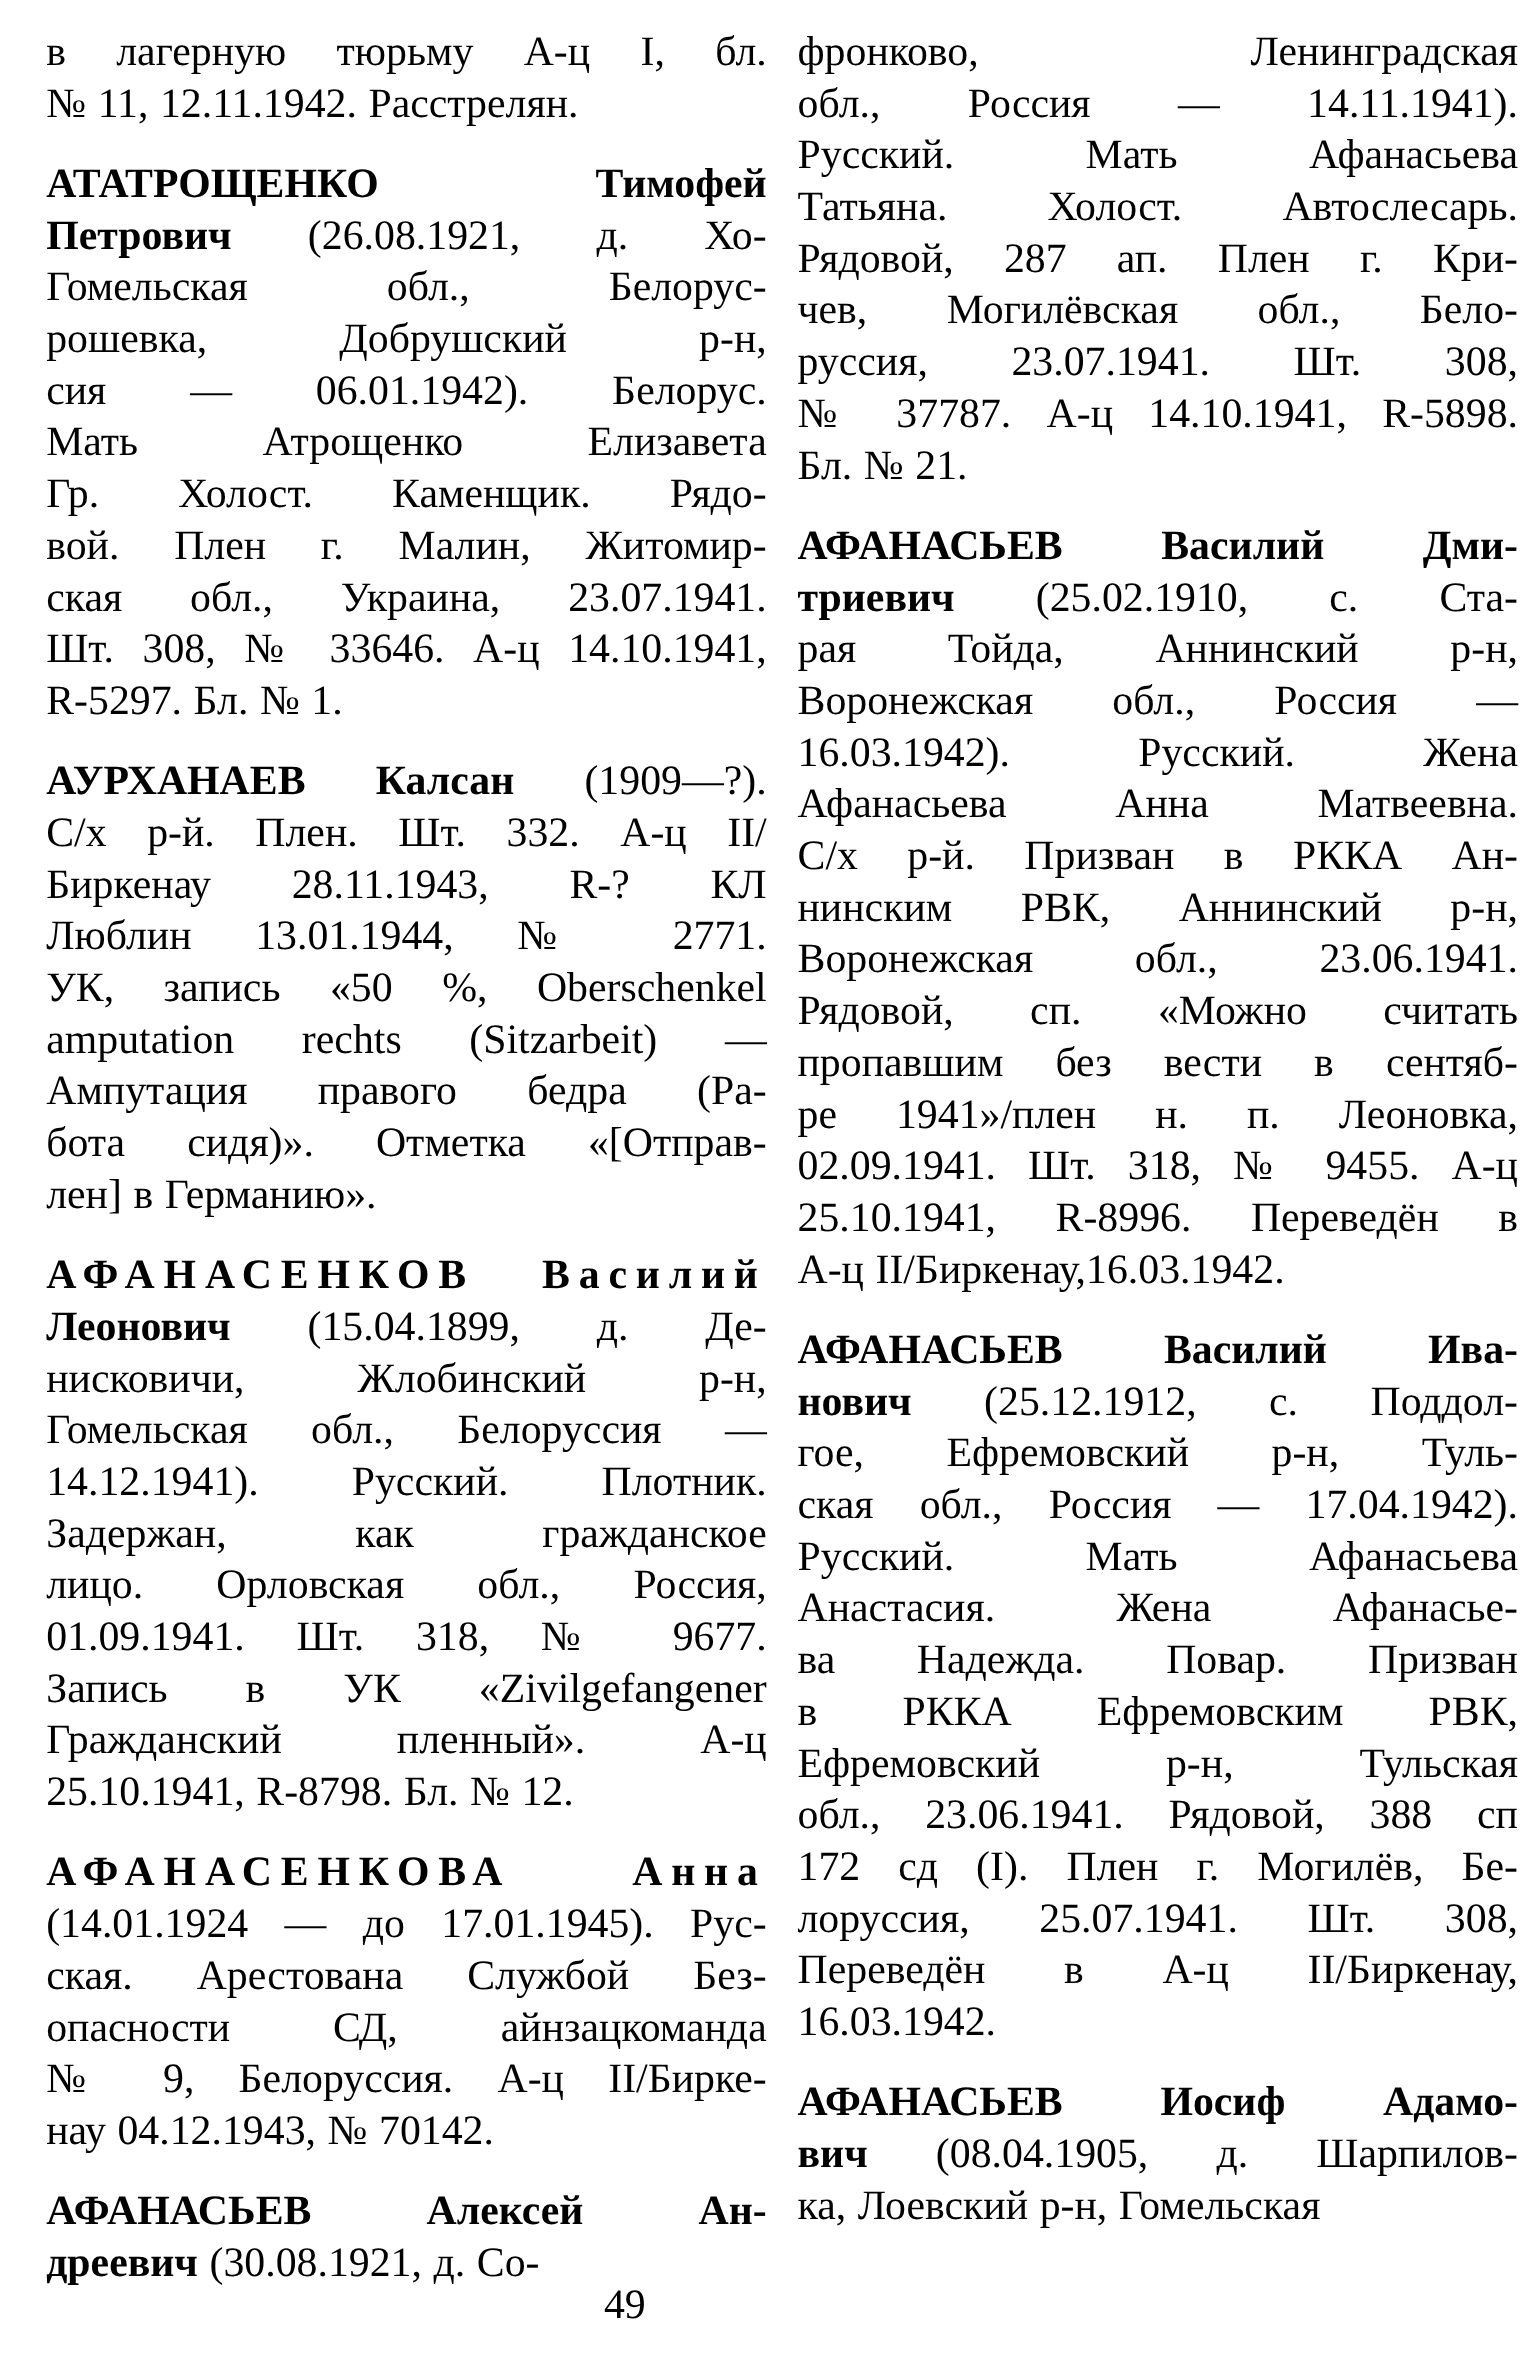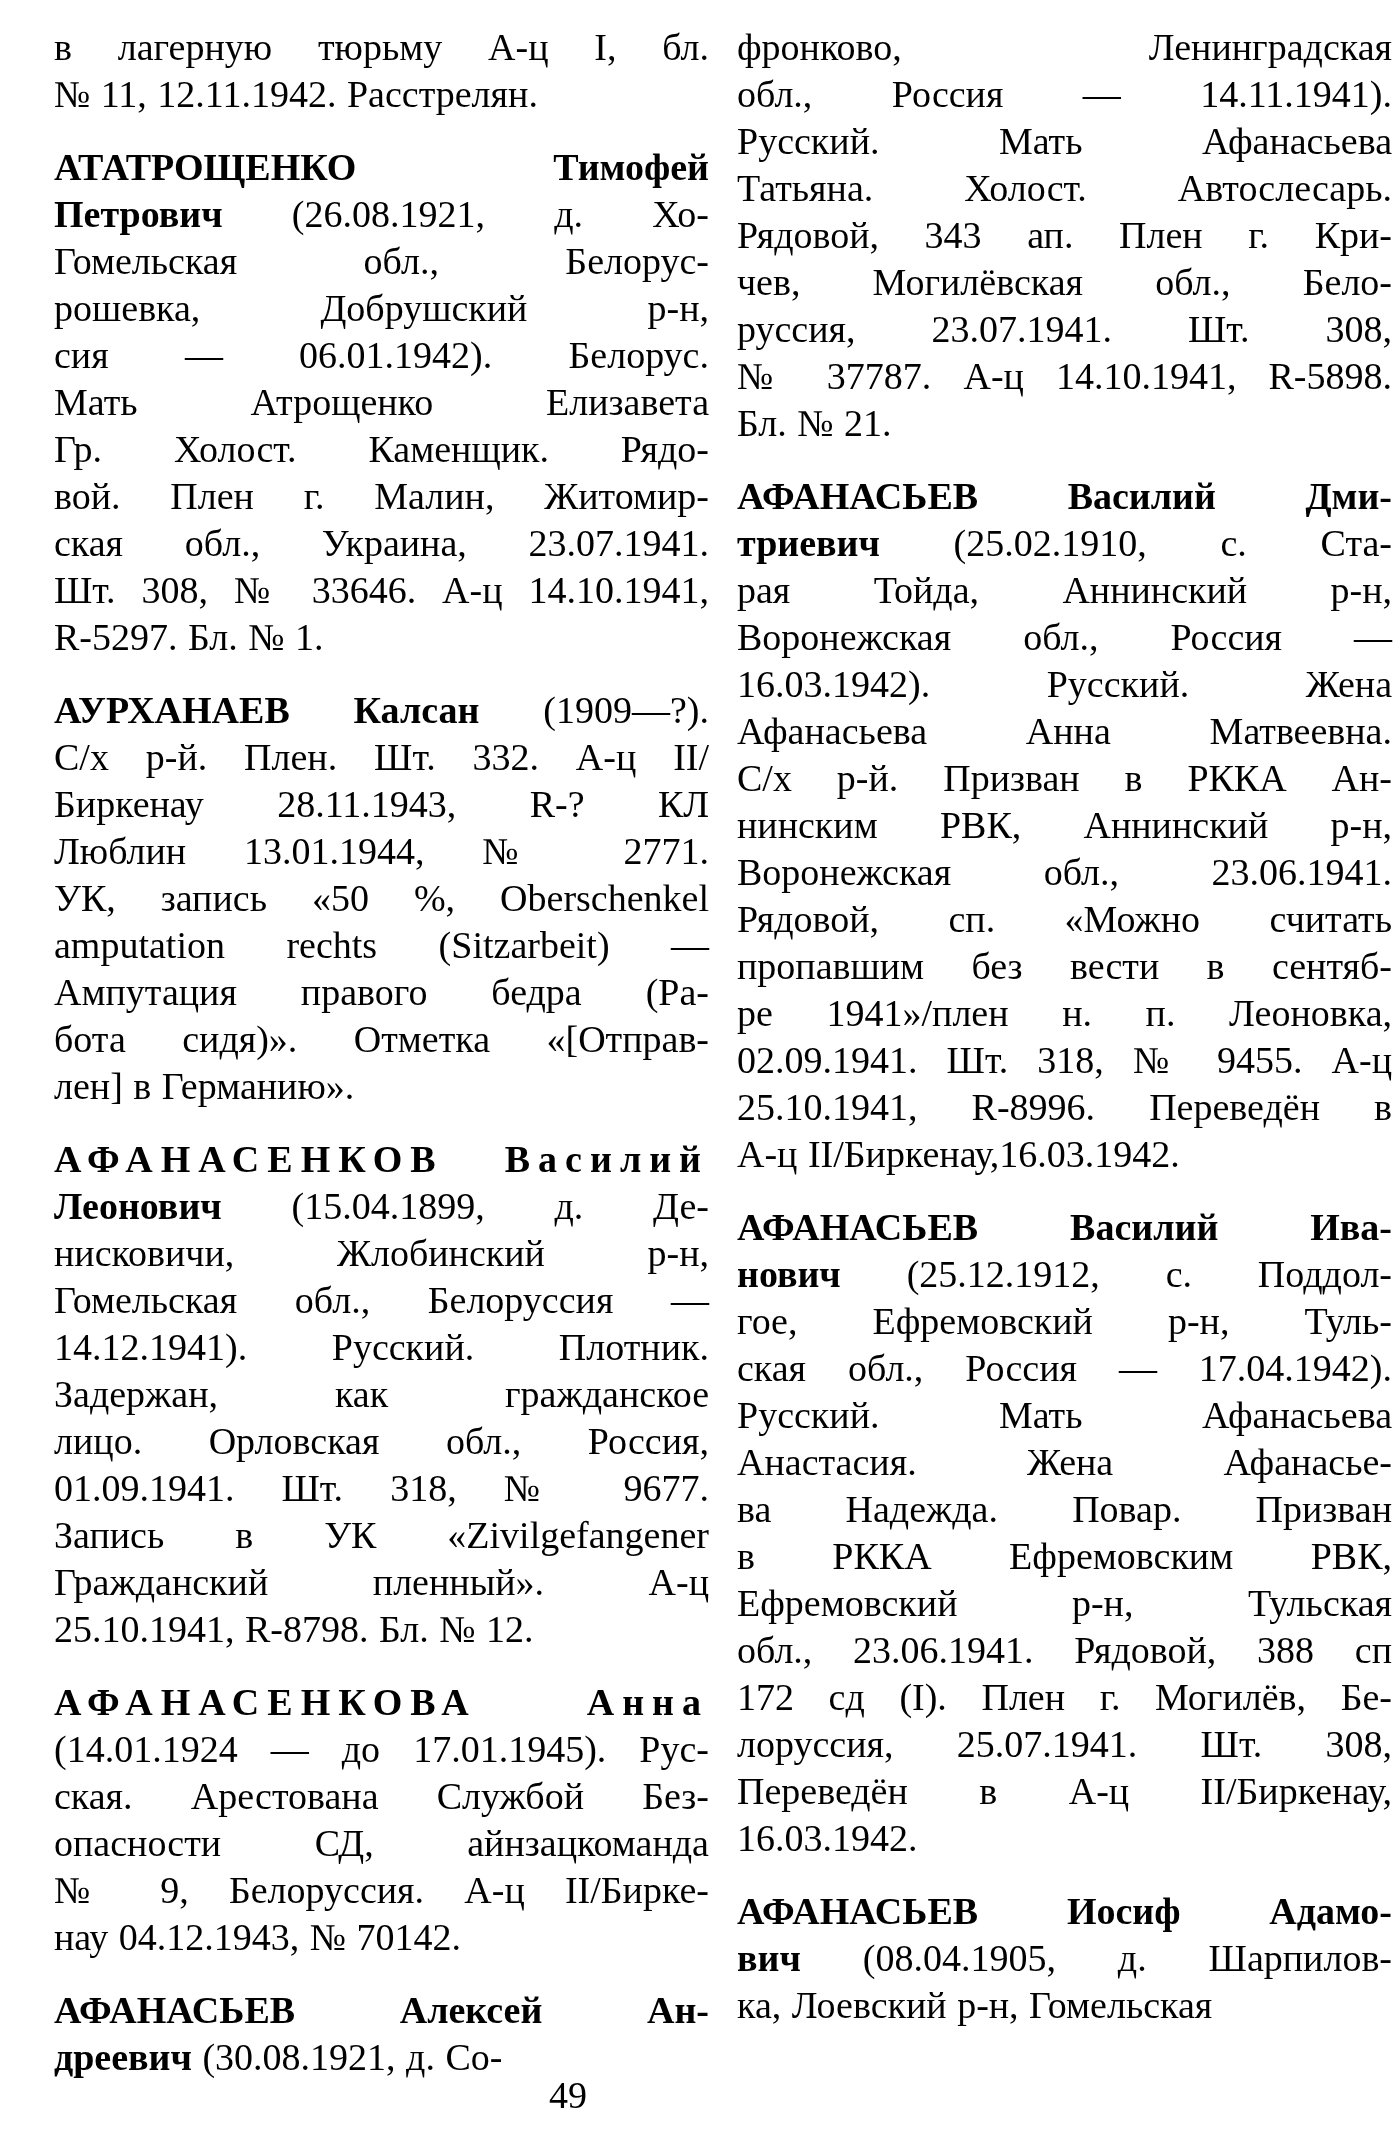--- a/index.html
+++ b/index.html
@@ -12,21 +12,21 @@
     width: 1400px;
     height: 2150px;
     background: #ffffff;
     color: #000000;
     font-family: "Liberation Serif", "DejaVu Serif", serif;
     overflow: hidden;
   }
   .cols {
     display: flex;
     gap: 28px;
-    padding: 24px 24px 0 54px;
+    padding: 24px 24px 0 42px;
   }
   .col {
     width: 655px;
     flex: 0 0 655px;
   }
   .para {
     margin: 0 0 26px 0;
   }
   .line {
     font-size: 38px;
@@ -114,21 +114,21 @@
           <div class="line"><span class="bold">АФАНАСЬЕВ Алексей Ан-</span></div>
           <div class="line end"><span class="bold">дреевич</span> (30.08.1921, д. Со-</div>
         </div>
       </div>
     <div class="col">
         <div class="para">
           <div class="line">фронково, Ленинградская</div>
           <div class="line">обл., Россия — 14.11.1941).</div>
           <div class="line">Русский. Мать Афанасьева</div>
           <div class="line">Татьяна. Холост. Автослесарь.</div>
-          <div class="line">Рядовой, 343 ап. Плен г. Кри-</div>
+          <div class="line">Рядовой, 287 ап. Плен г. Кри-</div>
           <div class="line">чев, Могилёвская обл., Бело-</div>
           <div class="line">руссия, 23.07.1941. Шт. 308,</div>
           <div class="line">№ 37787. А-ц 14.10.1941, R-5898.</div>
           <div class="line end">Бл. № 21.</div>
         </div>
         <div class="para">
           <div class="line"><span class="bold">АФАНАСЬЕВ Василий Дми-</span></div>
           <div class="line"><span class="bold">триевич</span> (25.02.1910, с. Ста-</div>
           <div class="line">рая Тойда, Аннинский р-н,</div>
           <div class="line">Воронежская обл., Россия —</div>

